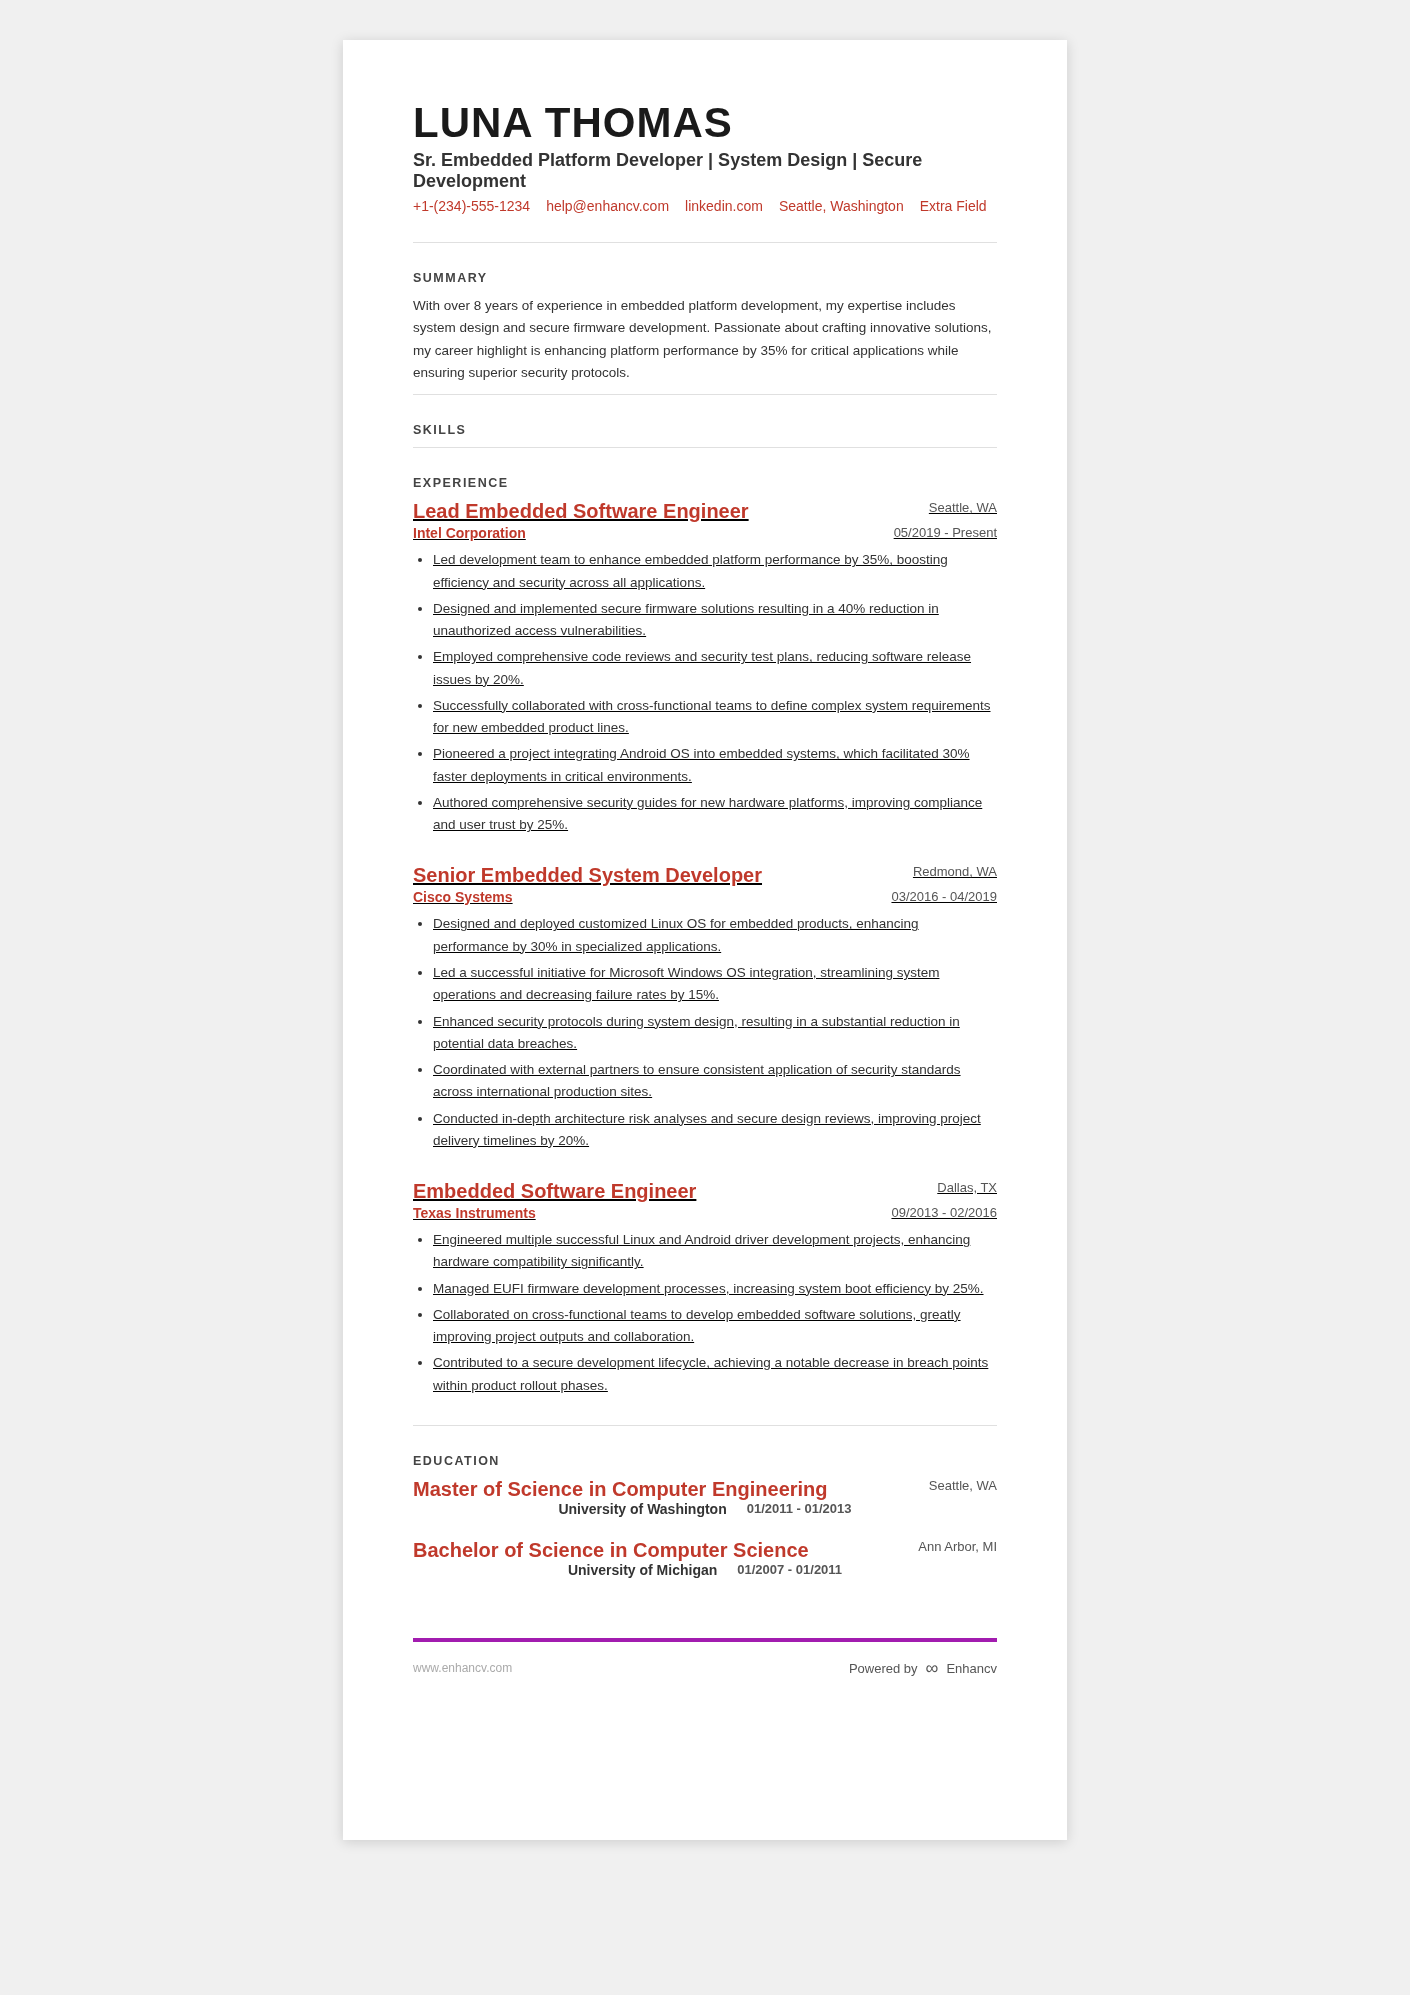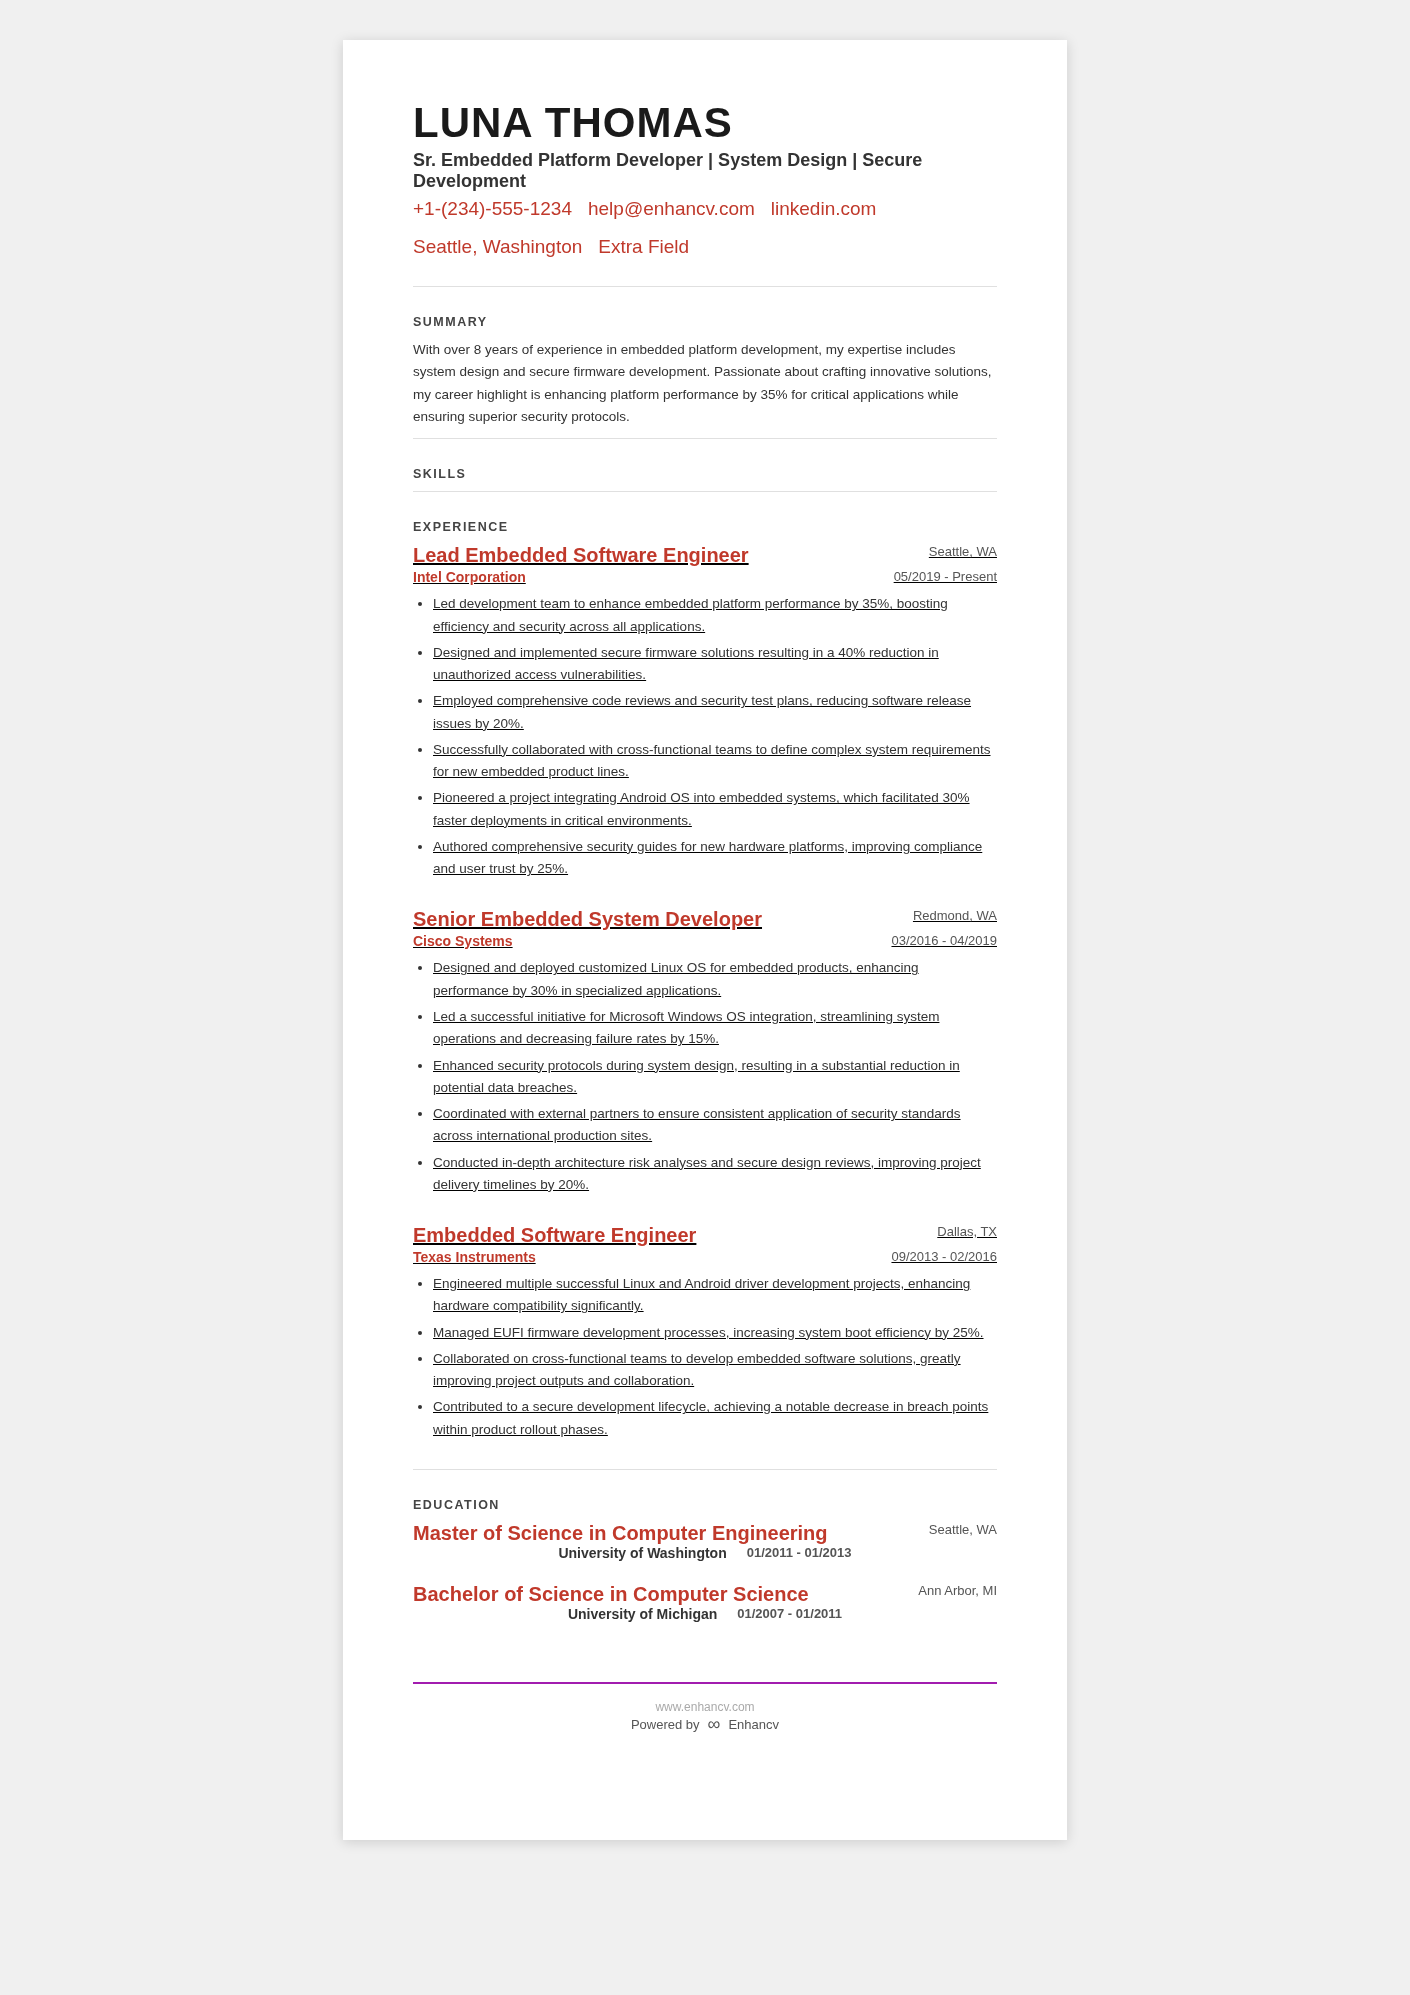--- a/index.html
+++ b/index.html
@@ -26,21 +26,21 @@
       line-height: 1.1;
     }
     .title {
       font-size: 18px;
       color: #333;
       font-weight: 700;
       margin-top: 4px;
       margin-bottom: 6px;
     }
     .contact-line {
-      font-size: 19px;
+      font-size: 14px;
       color: #c0392b;
       margin-bottom: 28px;
       display: flex;
       gap: 16px;
       flex-wrap: wrap;
     }
     .contact-line span { color: #c0392b; }
     .divider {
       border: none;
       border-top: 1.5px solid #e0e0e0;
@@ -153,23 +153,22 @@
       white-space: nowrap;
       margin-left: 20px;
     }
     .footer {
       margin-top: 60px;
       display: flex;
       justify-content: space-between;
       align-items: center;
       font-size: 12px;
       color: #aaa;
-      border-top: 2px solid #a21caf;
+      border-top: 4px solid #a21caf;
       padding-top: 16px;
-      flex-direction: column;
     }
     .footer-logo {
       display: flex;
       align-items: center;
       gap: 8px;
       font-size: 13px;
       color: #555;
     }
     .footer-logo-icon {
       display: inline-block;

